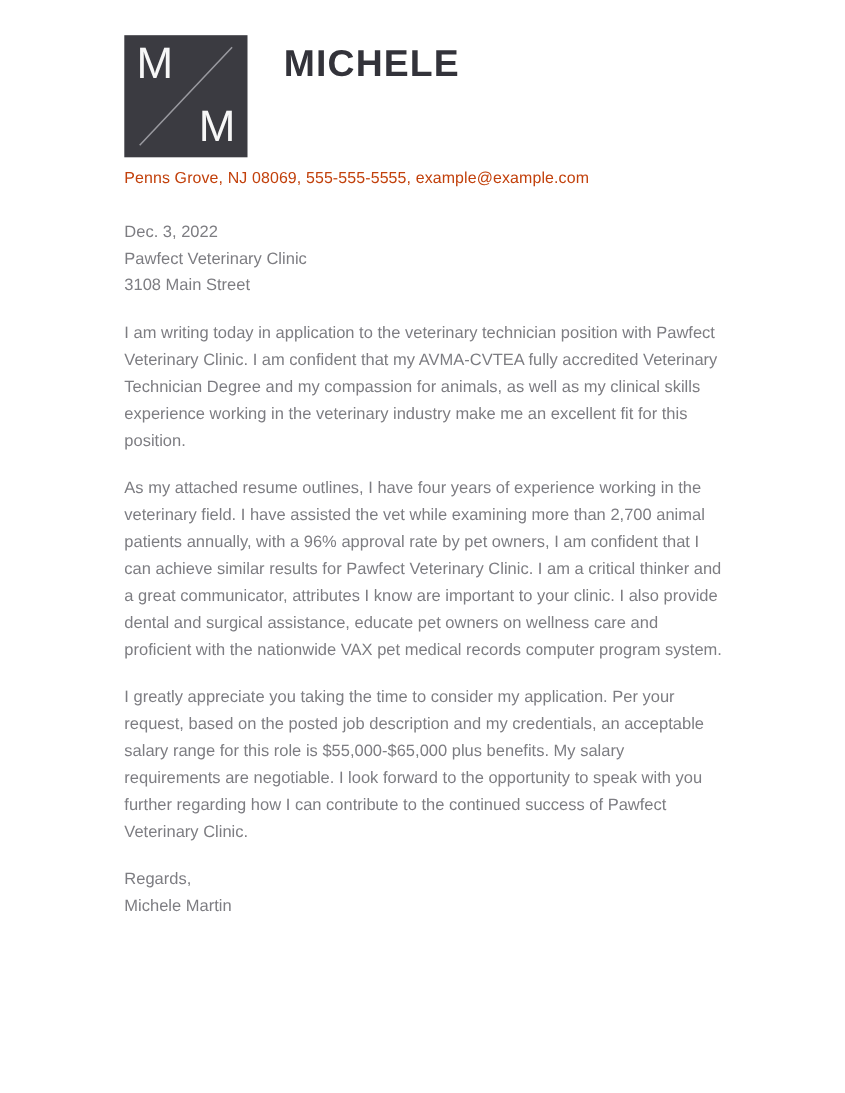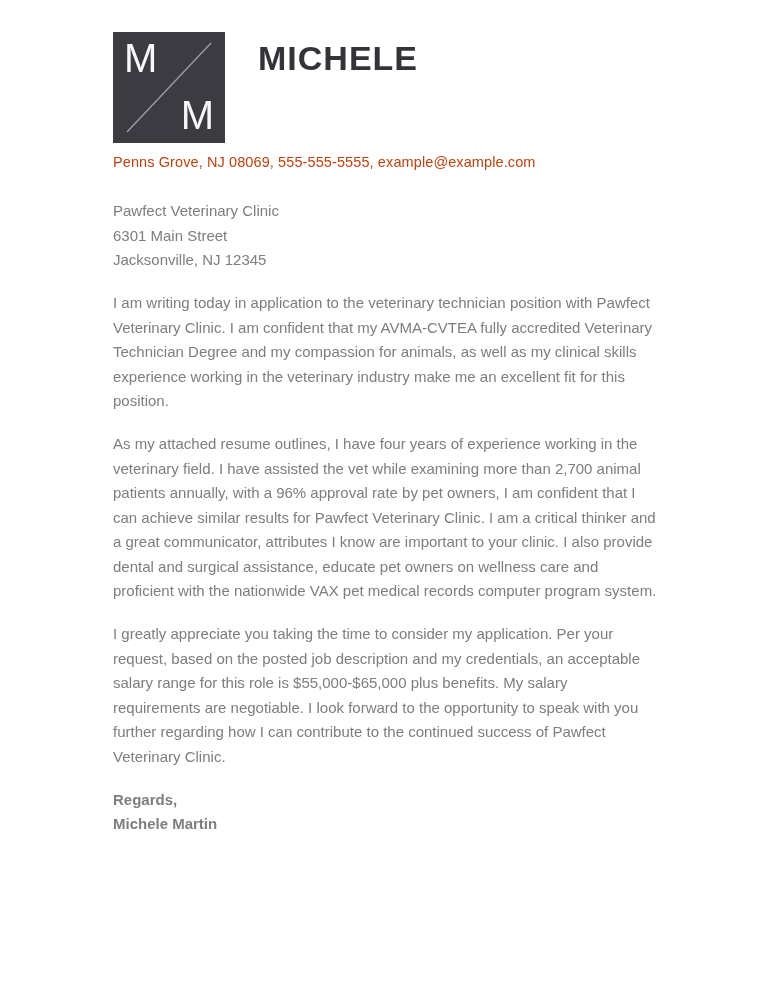--- a/index.html
+++ b/index.html
@@ -66,21 +66,21 @@
     letter-spacing: 0.1px;
   }
   
   .letter {
     margin-top: 29px;
     font-size: 15px;
     line-height: 24.5px;
     color: #7d7d82;
   }
   .block { margin-bottom: 18.5px; }
-  .block:last-child { margin-bottom: 0; font-weight: bold; }
+  .block:last-child { margin-bottom: 0; }
   .line { display: block; }
 </style>
 </head>
 <body>
 
 <div class="page">
 
   <div class="header">
     <div class="logo">
       <svg viewBox="0 0 112 111">
@@ -92,23 +92,23 @@
     <h1 class="name">
       <span class="line">MICHELE</span>
     </h1>
   </div>
 
   <div class="contact">Penns Grove, NJ 08069, 555-555-5555, example@example.com</div>
 
   <div class="letter">
 
     <div class="block">
+      <span class="line">Dec. 3, 2022</span>
       <span class="line">Pawfect Veterinary Clinic</span>
-      <span class="line">6301 Main Street</span>
-      <span class="line">Jacksonville, NJ 12345</span>
+      <span class="line">3108 Main Street</span>
     </div>
 
 
     <p class="block">I am writing today in application to the veterinary technician position with Pawfect Veterinary Clinic. I am confident that my AVMA-CVTEA fully accredited Veterinary Technician Degree and my compassion for animals, as well as my clinical skills experience working in the veterinary industry make me an excellent fit for this position.</p>
     <p class="block">As my attached resume outlines, I have four years of experience working in the veterinary field. I have assisted the vet while examining more than 2,700 animal patients annually, with a 96% approval rate by pet owners, I am confident that I can achieve similar results for Pawfect Veterinary Clinic. I am a critical thinker and a great communicator, attributes I know are important to your clinic. I also provide dental and surgical assistance, educate pet owners on wellness care and proficient with the nationwide VAX pet medical records computer program system.</p>
     <p class="block">I greatly appreciate you taking the time to consider my application. Per your request, based on the posted job description and my credentials, an acceptable salary range for this role is $55,000-$65,000 plus benefits. My salary requirements are negotiable. I look forward to the opportunity to speak with you further regarding how I can contribute to the continued success of Pawfect Veterinary Clinic.</p>
 
     <div class="block">
       <span class="line">Regards,</span>
       <span class="line">Michele Martin</span>

